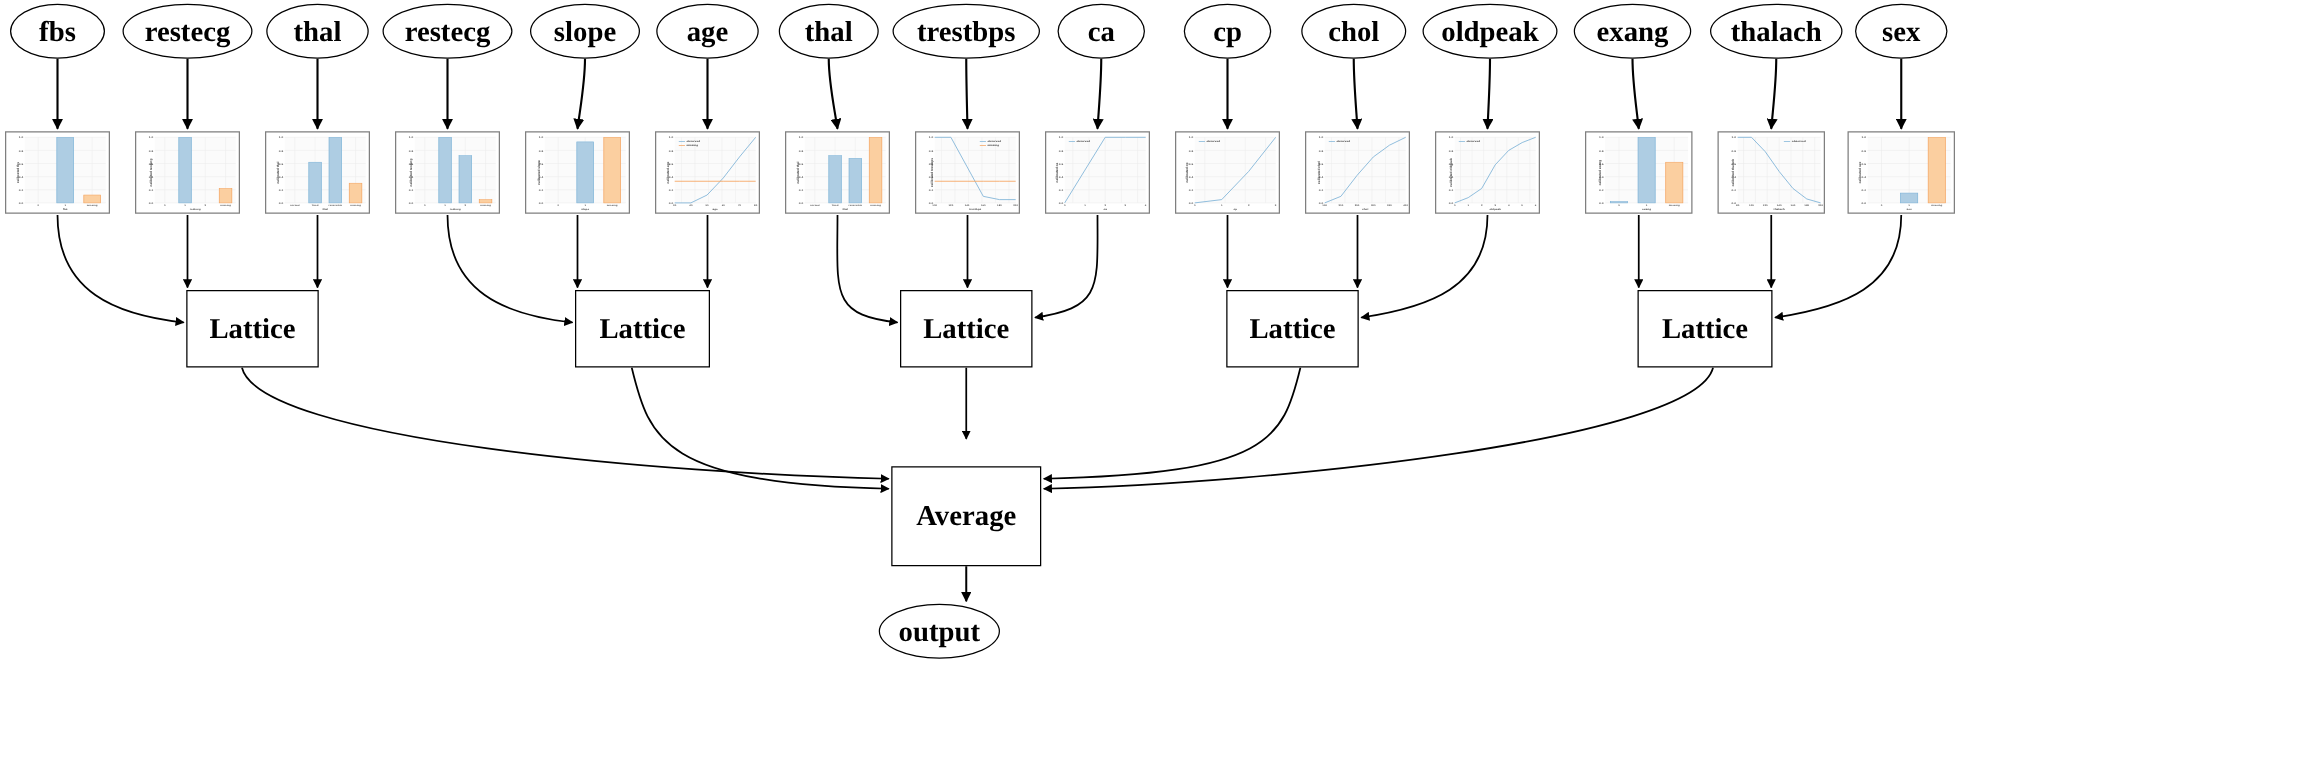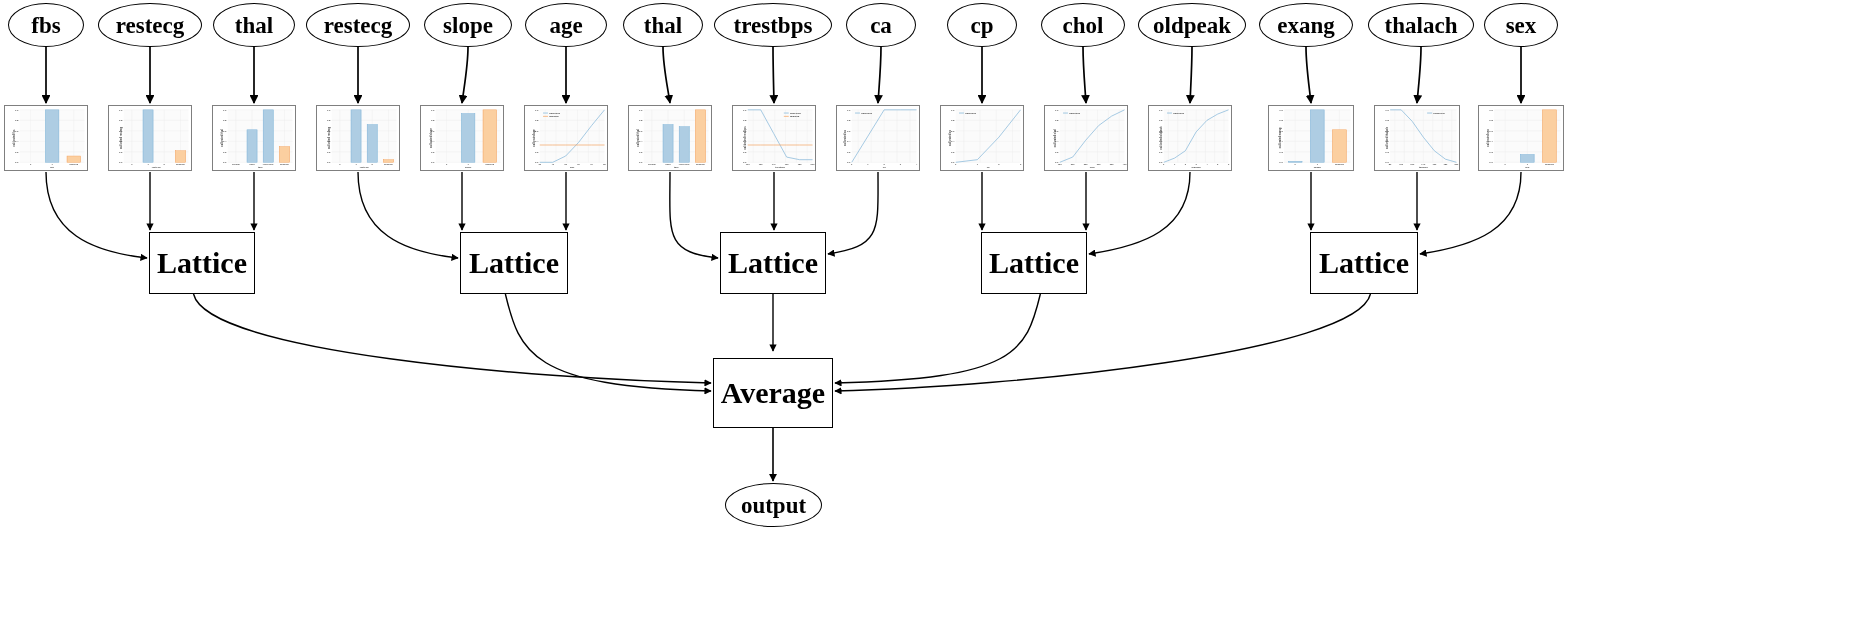--- a/index.html
+++ b/index.html
@@ -11,21 +11,21 @@
     position:absolute;box-sizing:border-box;
     border:1.4px solid #000;border-radius:50%;
     background:#fff;display:flex;align-items:center;justify-content:center;
     font-family:"Liberation Serif",serif;color:#000;
     font-size:23px;line-height:1;white-space:nowrap;
   }
   .node-box{
     position:absolute;box-sizing:border-box;
     border:1.5px solid #000;background:#fff;
     display:flex;align-items:center;justify-content:center;
-    font-family:"Liberation Serif",serif;color:#000;font-size:30px;
+    font-family:"Liberation Serif",serif;color:#000;font-size:23px;
   }
 
   .plot{
     position:absolute;box-sizing:border-box;
     border:1.5px solid #7f7f7f;background:#fff;
     overflow:hidden;
   }
   .plot svg{display:block;width:100%;height:100%;}
 
   .ylab{
@@ -622,20 +622,20 @@
         <span>Lattice</span>
       </div>
       <div class="node-box" style="left: 981px; top: 232px; width: 106px; height: 62px;">
         <span>Lattice</span>
       </div>
       <div class="node-box" style="left: 1310px; top: 232px; width: 108px; height: 62px;">
         <span>Lattice</span>
       </div>
     </div>
 
-  <div class="node-box" id="avg-node" style="left:713px;top:358px;width:120px;height:70px;">
+  <div class="node-box" id="avg-node" style="left:713px;top:373px;width:120px;height:80px;">
     <span>Average</span>
   </div>
 
-  <div class="node-ellipse" id="out-node" style="left:725px;top:483px;width:97px;height:44px;">
+  <div class="node-ellipse" id="out-node" style="left:703px;top:483px;width:97px;height:44px;">
     <span>output</span>
   </div>
 </div>
 
 </body></html>

